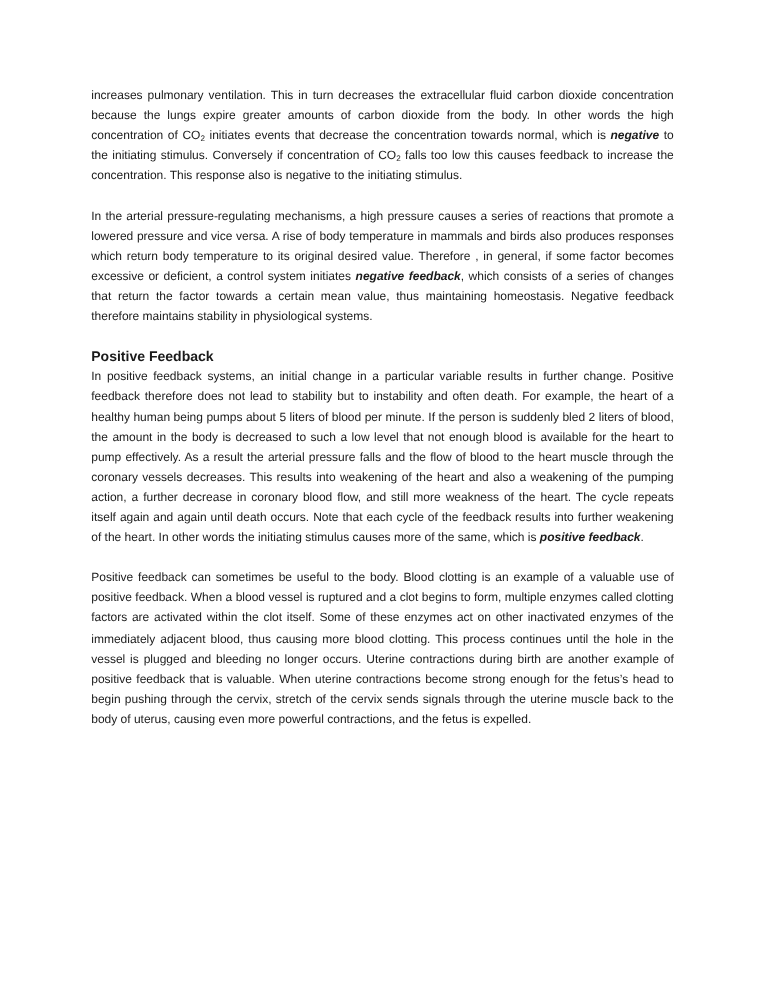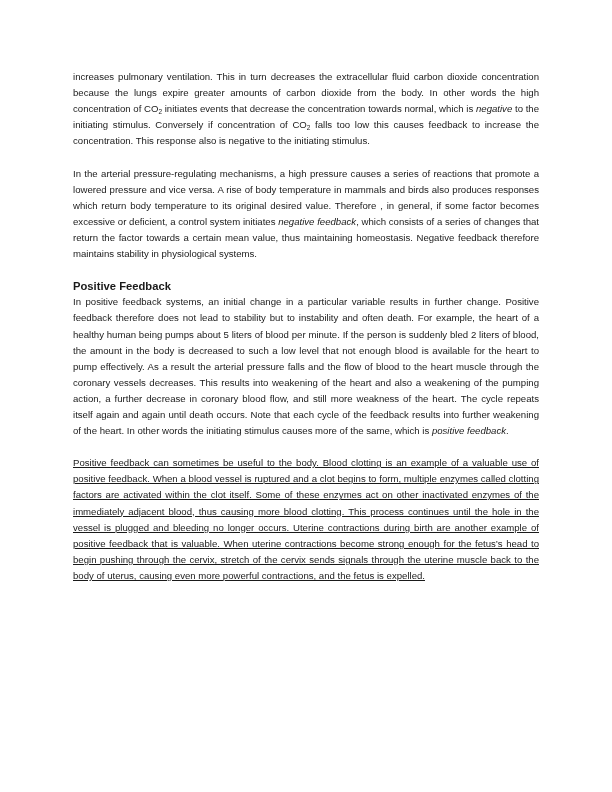--- a/index.html
+++ b/index.html
@@ -17,23 +17,23 @@
   .para {
     margin: 0 0 16.1px 0;
     text-align: justify;
   }
   .para span { }
   .heading {
     font-weight: bold;
     margin: 0;
     line-height: 16.1px;
   }
-  em { font-style: italic; }
+  em { font-style: italic; font-weight: bold; }
   sub { font-size: 6.5px; vertical-align: -2px; line-height: 0; }
-  .para.last { margin-bottom: 0; text-decoration: underline; }
+  .para.last { margin-bottom: 0; }
 </style>
 </head>
 <body>
 
 <div class="page">
   <p class="para">
     <span>increases pulmonary ventilation.  This in turn decreases the extracellular fluid carbon dioxide concentration because the lungs expire greater amounts of carbon dioxide from the body.  In other words the high concentration of CO</span><sub>2</sub><span> initiates events that decrease the concentration towards normal, which is </span><em>negative</em><span> to the initiating stimulus.  Conversely if concentration of CO</span><sub>2</sub><span>  falls too low this causes feedback to increase the concentration.  This response also is negative to the initiating stimulus.</span>
   </p>
 
   <p class="para">

